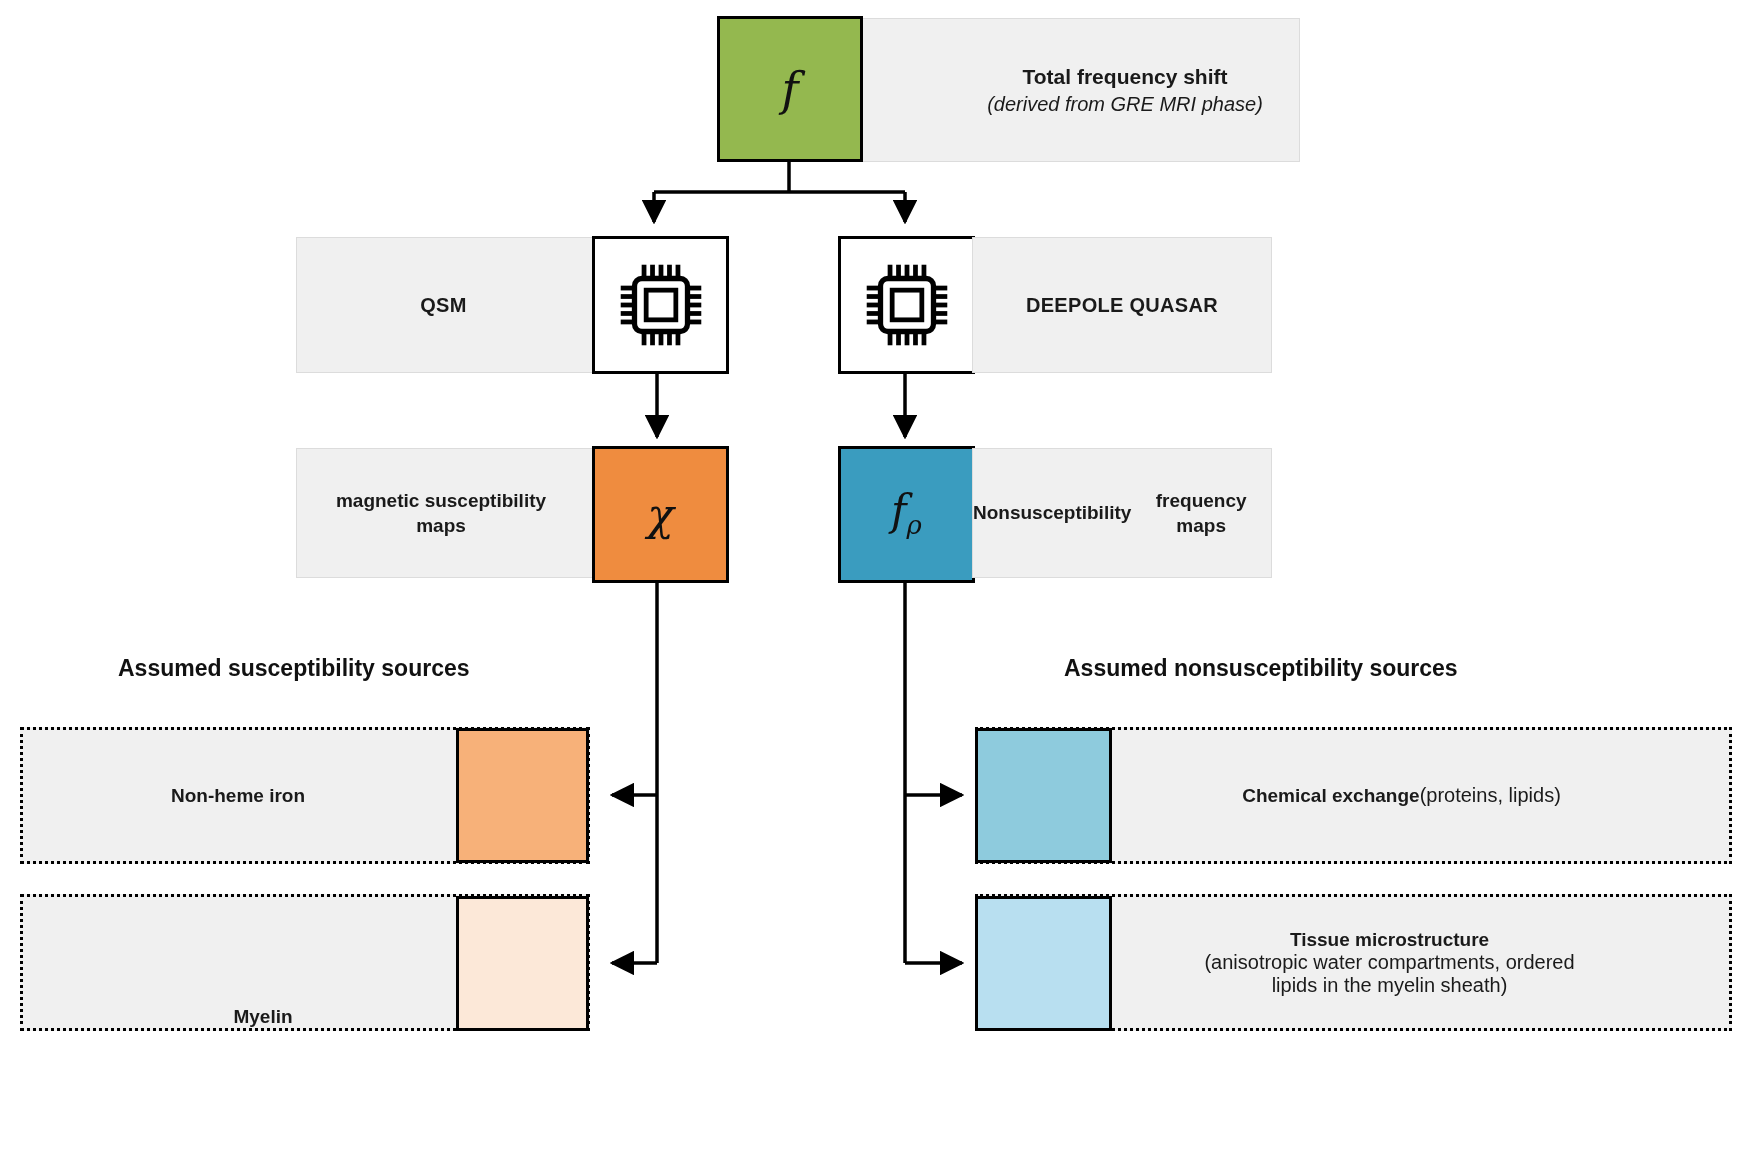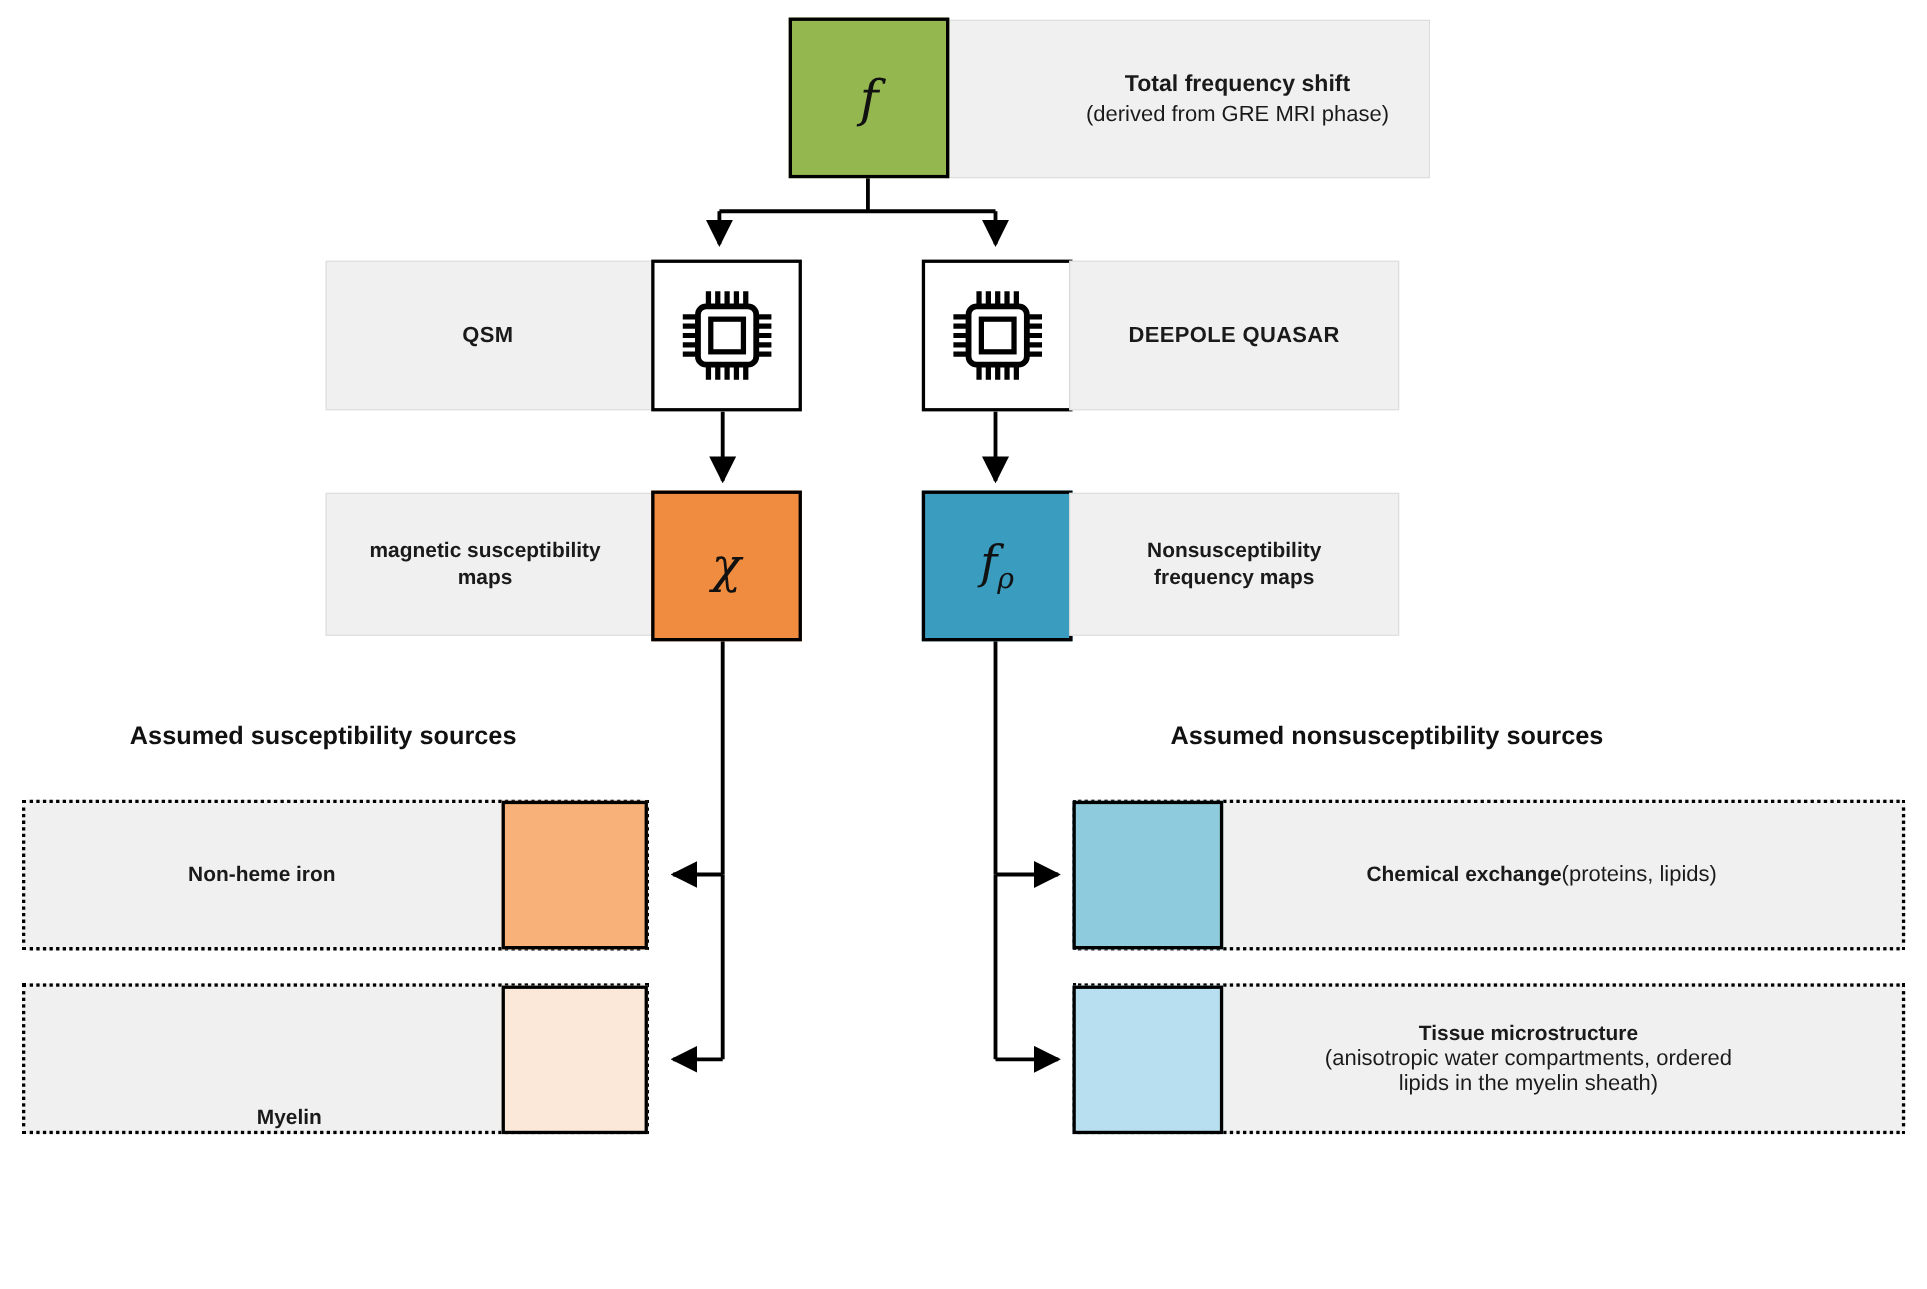--- a/index.html
+++ b/index.html
@@ -43,21 +43,21 @@
     color: #111111;
     line-height: 1;
   }
   .sym .sub {
     font-size: 0.62em;
     vertical-align: sub;
     font-style: italic;
   }
 
   .hdr-title { font-size: 21px; font-weight: bold; color: #1a1a1a; }
-  .hdr-sub   { font-size: 20px; color: #1a1a1a; }
+  .hdr-sub   { font-size: 20px; font-style: italic; color: #1a1a1a; }
 
   .lbl-big   { font-size: 20px; font-weight: bold; color: #1a1a1a; letter-spacing: .3px; }
   .lbl-med   { font-size: 19px; font-weight: bold; color: #1a1a1a; }
   .lbl-sub   { font-size: 20px; font-weight: normal; color: #1a1a1a; }
 
   .section-head {
     position: absolute;
     font-size: 23px;
     font-weight: bold;
     color: #111111;
@@ -190,21 +190,21 @@
   </div>
   <div class="colorbox" style="left:592px; top:446px; width:137px; height:137px; background:#ef8c3f;">
     <span class="sym" style="font-size:44px;">χ</span>
   </div>
 
   <div class="colorbox" style="left:838px; top:446px; width:137px; height:137px; background:#3a9cbf;">
     <span class="sym" style="font-size:42px;">
       <span>f</span><span class="sub">ρ</span>
     </span>
   </div>
-  <div class="panel" style="left:972px; top:448px; width:300px; height:130px; flex-direction:column;">
+  <div class="panel" style="left:972px; top:448px; width:300px; height:130px; flex-direction:row;">
     <div class="lbl-med">Nonsusceptibility</div>
     <div class="lbl-med">frequency maps</div>
   </div>
 
   <div class="section-head" style="left:118px; top:655px;">Assumed susceptibility sources</div>
   <div class="section-head" style="left:1064px; top:655px;">Assumed nonsusceptibility sources</div>
 
   <div class="dotted-panel" style="left:20px; top:727px; width:570px; height:137px; padding-right:134px;justify-content:center;">
     <span class="lbl-med">Non-heme iron</span>
   </div>

